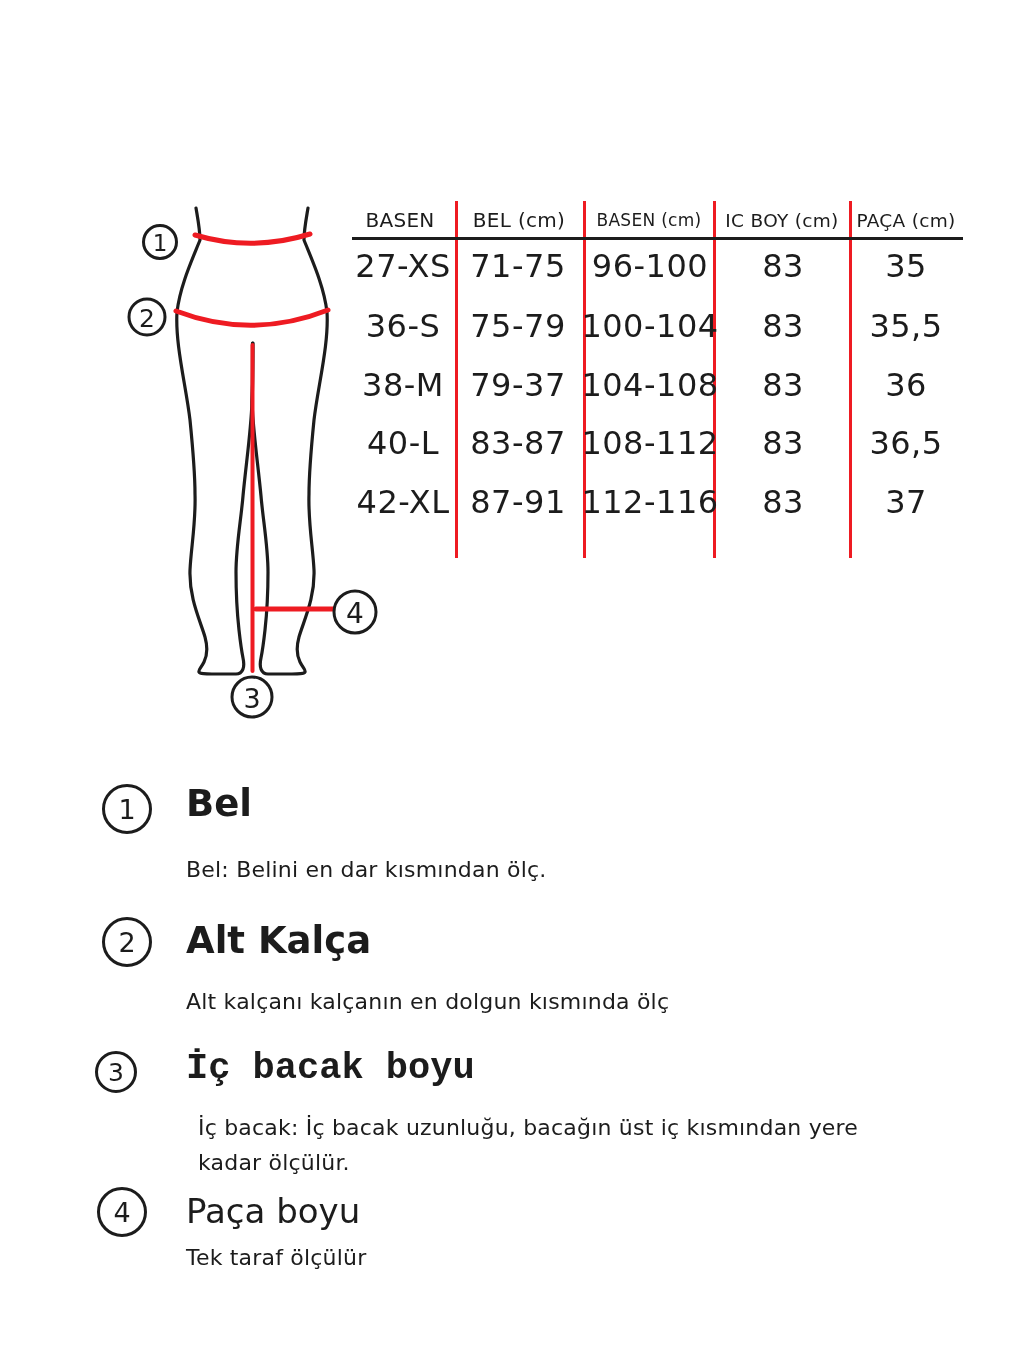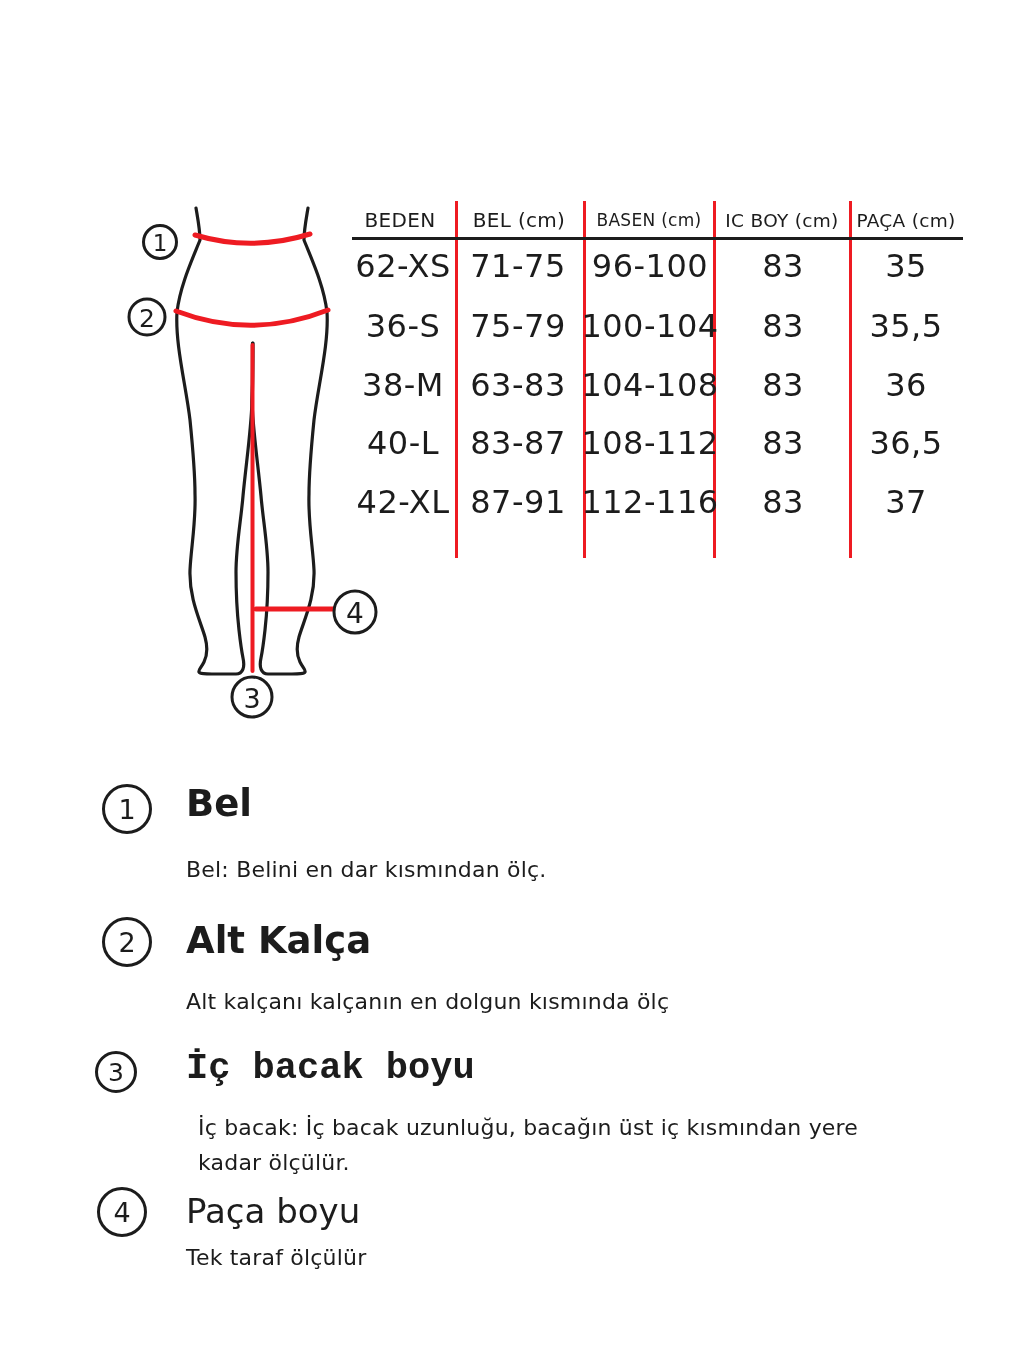--- a/index.html
+++ b/index.html
@@ -46,45 +46,45 @@
   .leg-desc{position:absolute;left:186px;font-size:22px;line-height:35px;letter-spacing:0.2px;}
   .ld0{top:852px;white-space:nowrap;}
   .ld1{top:984px;white-space:nowrap;}
   .ld2{top:1110px;width:715px;margin-left:12px;}
   .ld3{top:1240px;white-space:nowrap;}
 </style>
 </head>
 <body>
 
 <div>
-  <span class="th h0">BEDEN</span>
+  <span class="th h0">BASEN</span>
   <span class="th h1">BEL (cm)</span>
   <span class="th h2">BASEN (cm)</span>
   <span class="th h3">IC BOY (cm)</span>
   <span class="th h4">PAÇA (cm)</span>
 
   <div class="vline vl0"></div>
   <div class="vline vl1"></div>
   <div class="vline vl2"></div>
   <div class="vline vl3"></div>
   <div class="hrule"></div>
 
   <div id="cells">
-      <span class="td" style="left: 403px; top: 266px;">62-XS</span>
+      <span class="td" style="left: 403px; top: 266px;">27-XS</span>
       <span class="td" style="left: 518px; top: 266px;">71-75</span>
       <span class="td" style="left: 650px; top: 266px;">96-100</span>
       <span class="td" style="left: 783px; top: 266px;">83</span>
       <span class="td" style="left: 906px; top: 266px;">35</span>
       <span class="td" style="left: 403px; top: 326px;">36-S</span>
       <span class="td" style="left: 518px; top: 326px;">75-79</span>
       <span class="td" style="left: 650px; top: 326px;">100-104</span>
       <span class="td" style="left: 783px; top: 326px;">83</span>
       <span class="td" style="left: 906px; top: 326px;">35,5</span>
       <span class="td" style="left: 403px; top: 385px;">38-M</span>
-      <span class="td" style="left: 518px; top: 385px;">63-83</span>
+      <span class="td" style="left: 518px; top: 385px;">79-37</span>
       <span class="td" style="left: 650px; top: 385px;">104-108</span>
       <span class="td" style="left: 783px; top: 385px;">83</span>
       <span class="td" style="left: 906px; top: 385px;">36</span>
       <span class="td" style="left: 403px; top: 443px;">40-L</span>
       <span class="td" style="left: 518px; top: 443px;">83-87</span>
       <span class="td" style="left: 650px; top: 443px;">108-112</span>
       <span class="td" style="left: 783px; top: 443px;">83</span>
       <span class="td" style="left: 906px; top: 443px;">36,5</span>
       <span class="td" style="left: 403px; top: 502px;">42-XL</span>
       <span class="td" style="left: 518px; top: 502px;">87-91</span>

